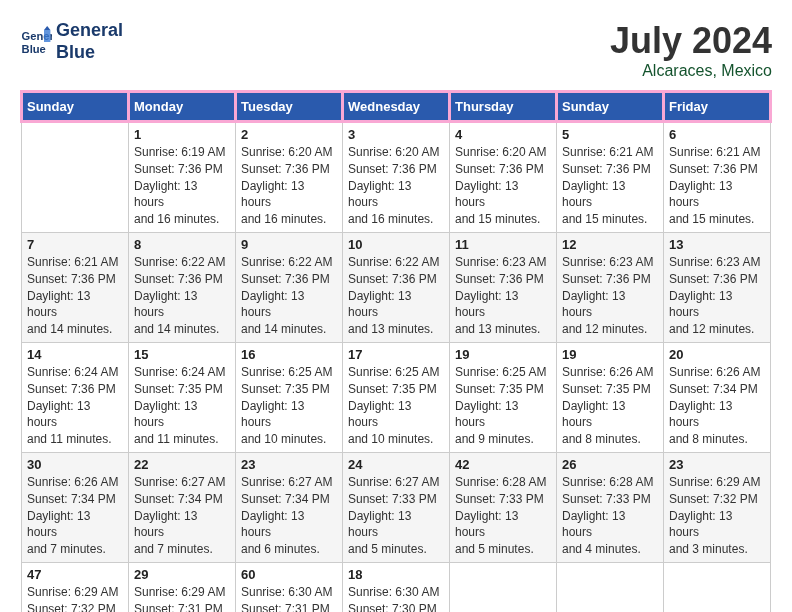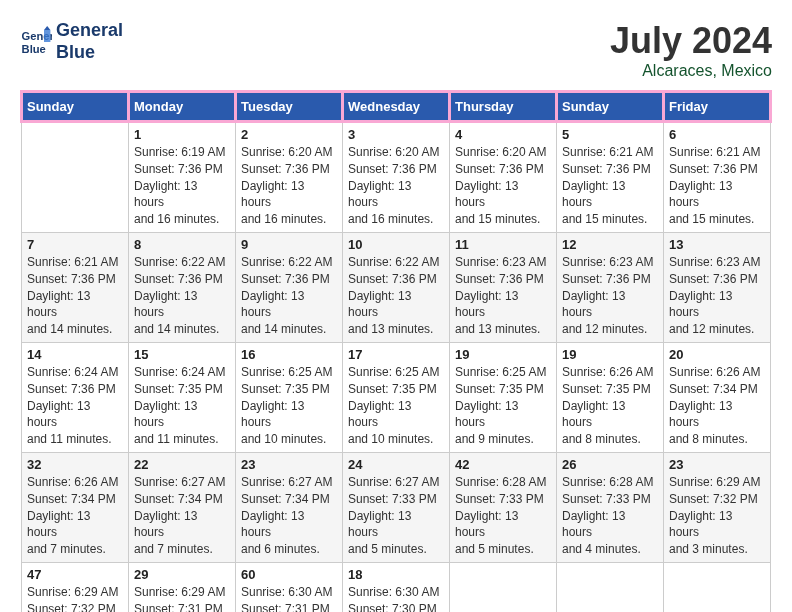--- a/index.html
+++ b/index.html
@@ -259,21 +259,21 @@
         <td>
           <span class="day-num">20</span>
           <div class="day-info" style="white-space: pre-line;">Sunrise: 6:26 AM
 Sunset: 7:34 PM
 Daylight: 13 hours
 and 8 minutes.</div>
         </td>
       </tr>
       <tr>
         <td>
-          <span class="day-num">32</span>
+          <span class="day-num">30</span>
           <div class="day-info" style="white-space: pre-line;">Sunrise: 6:26 AM
 Sunset: 7:34 PM
 Daylight: 13 hours
 and 7 minutes.</div>
         </td>
         <td>
           <span class="day-num">22</span>
           <div class="day-info" style="white-space: pre-line;">Sunrise: 6:27 AM
 Sunset: 7:34 PM
 Daylight: 13 hours

